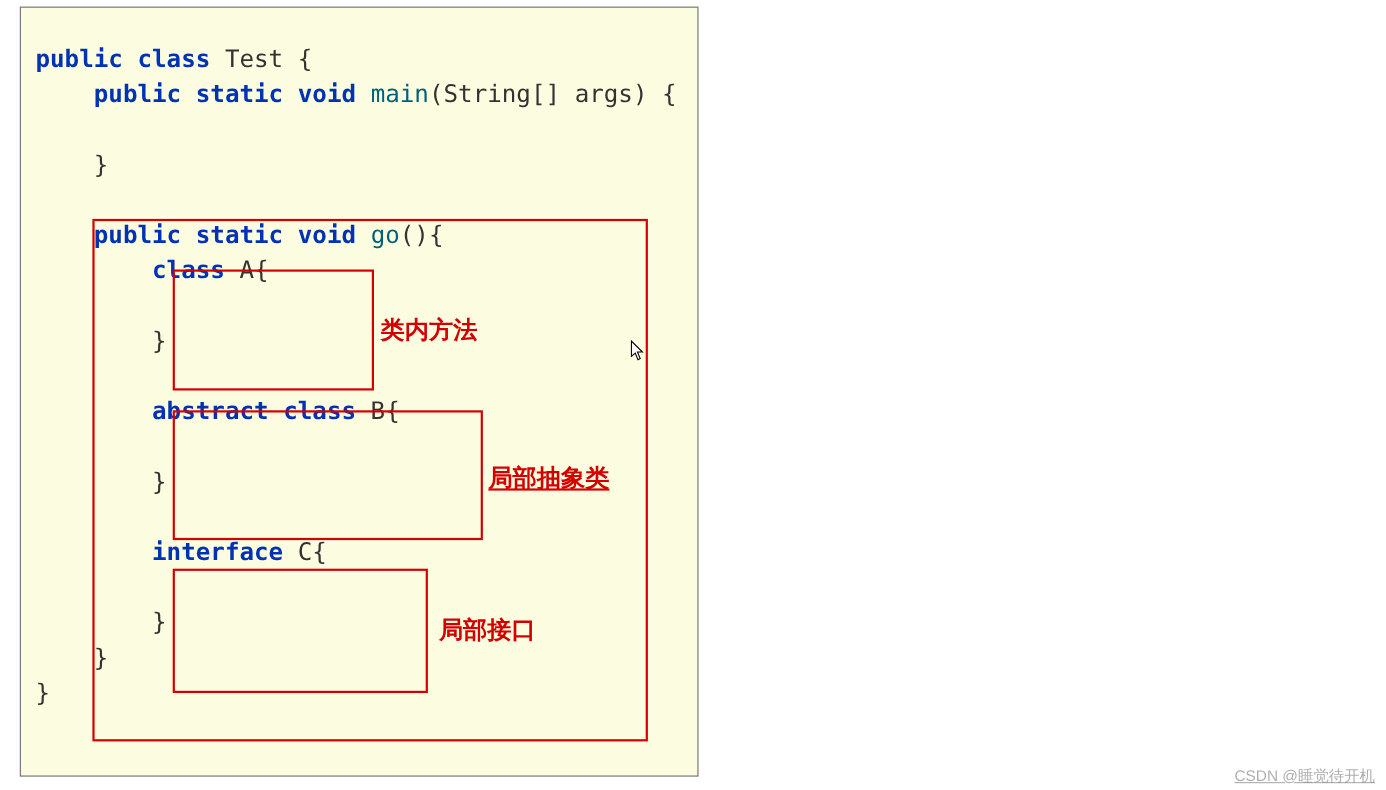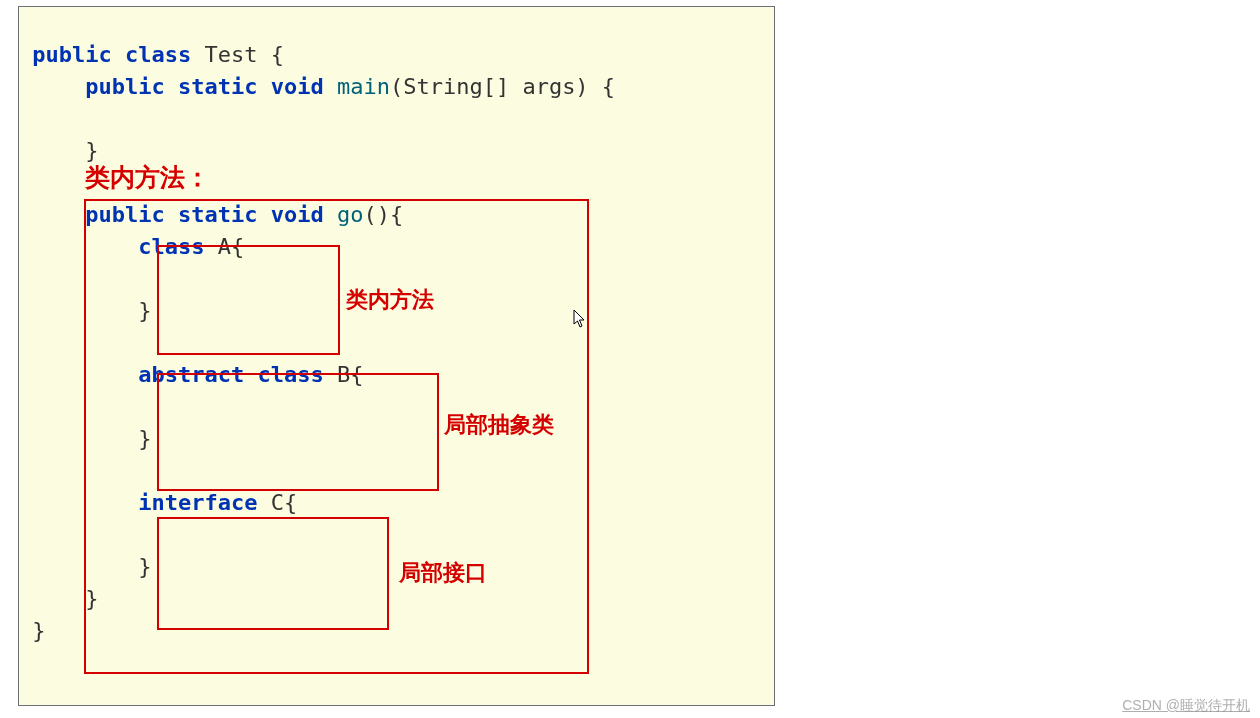--- a/index.html
+++ b/index.html
@@ -8,21 +8,21 @@
     background: #ffffff;
     font-family: Consolas, "Courier New", monospace;
     width: 1260px;
     height: 718px;
     position: relative;
   }
   .code-panel {
     position: absolute;
     left: 18px;
     top: 6px;
-    width: 757px;
+    width: 617px;
     height: 700px;
     border: 1.5px solid #6b6f75;
     background: #FCFCE0;
     box-sizing: border-box;
   }
   .code {
     position: absolute;
     left: 0;
     top: 0;
     padding: 10px 0 0 0;
@@ -82,29 +82,28 @@
 
          <span class="ident">}</span>
 
          <span class="kw">interface</span> <span class="ident">C{</span>
 
          <span class="ident">}</span>
      <span class="ident">}</span>
  <span class="ident">}</span>
 </pre>
 
-  <div class="annot" style="left:66px; top:154px; font-size:25px;">类内方法：</div>
 
   <div class="redbox" style="left:65px; top:192px; width:505px; height:475px;"></div>
 
   <div class="redbox" style="left:138px; top:238px; width:183px; height:110px;"></div>
   <div class="annot" style="left:327px; top:278px;">类内方法</div>
 
   <div class="redbox" style="left:138px; top:366px; width:282px; height:118px;"></div>
-  <div class="annot" style="left:425px; top:403px;">局部抽象类</div>
+  <div class="annot" style="left:425px; top:413px;text-decoration:underline;">局部抽象类</div>
 
   <div class="redbox" style="left:138px; top:510px; width:232px; height:113px;"></div>
   <div class="annot" style="left:380px; top:551px;">局部接口</div>
 
   <svg class="cursor" style="left:554px; top:302px;" viewBox="0 0 14 20">
     <path d="M1 1 L1 15 L4.5 12 L7 18 L9 17 L6.5 11 L11 11 Z" fill="#ffffff" stroke="#000" stroke-width="1"></path>
   </svg>
 
 </div>
 

